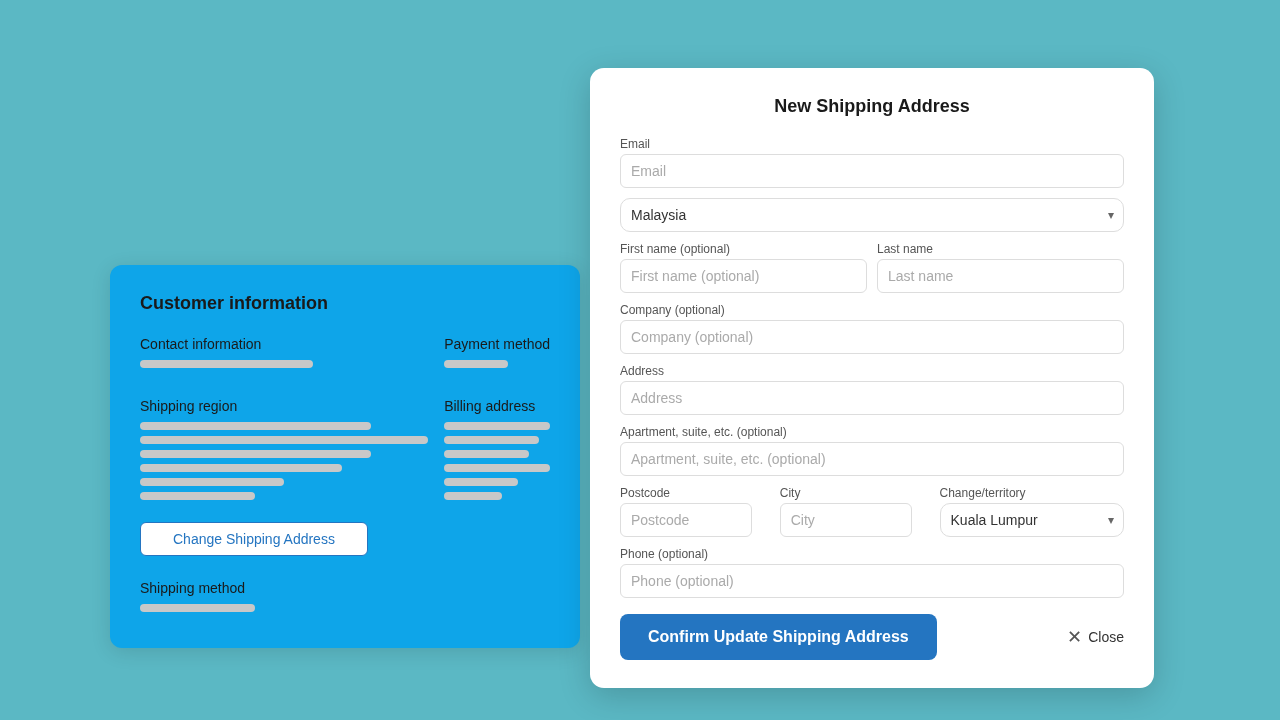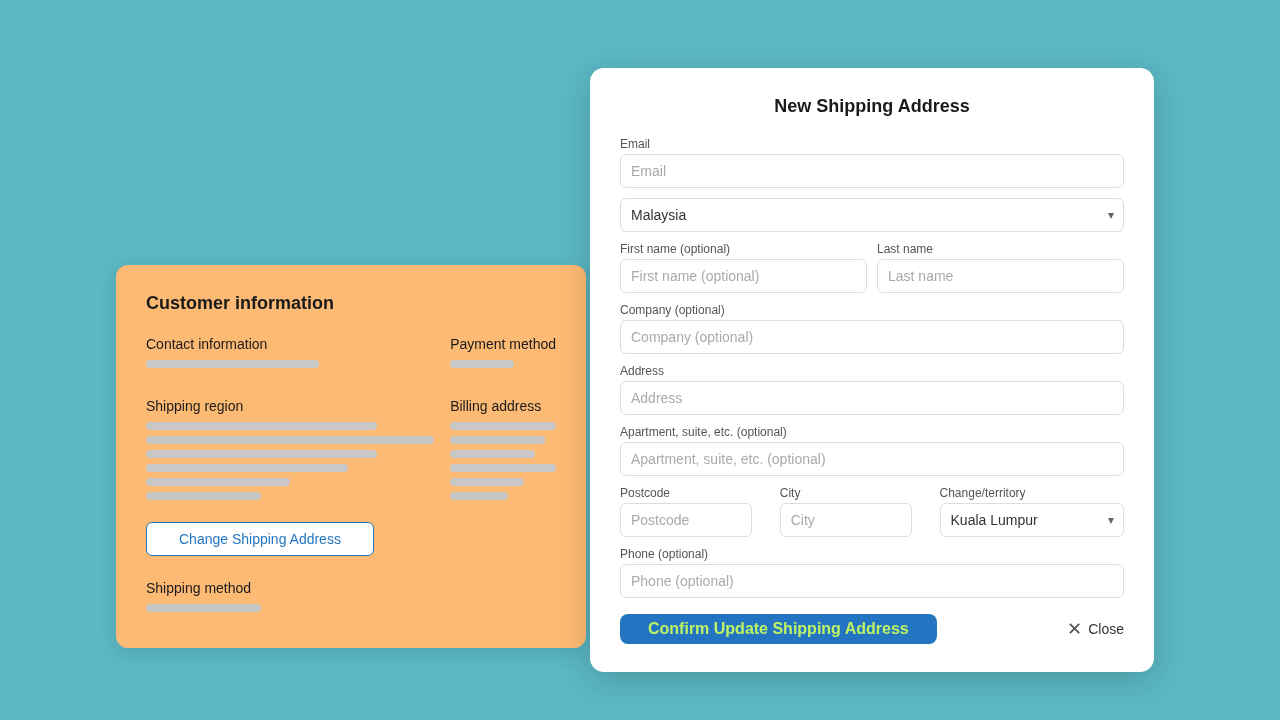--- a/index.html
+++ b/index.html
@@ -8,24 +8,24 @@
       height: 720px;
       background-color: #5bb8c4;
       font-family: -apple-system, BlinkMacSystemFont, 'Segoe UI', sans-serif;
       overflow: hidden;
       position: relative;
     }
 
     
     .customer-card {
       position: absolute;
-      left: 116px;
+      left: 110px;
       top: 265px;
       width: 470px;
-      background: #fdba74;
+      background: #0ea5e9;
       border-radius: 12px;
       padding: 28px 30px 30px;
       box-shadow: 0 4px 20px rgba(0,0,0,0.12);
     }
     .customer-card-title {
       font-size: 18px;
       font-weight: 600;
       color: #1a1a1a;
       margin-bottom: 22px;
     }
@@ -124,20 +124,21 @@
       font-size: 14px;
       color: #333;
       background: #fff;
       outline: none;
     }
     .form-field input::placeholder {
       color: #aaa;
     }
     .form-field select {
       appearance: none;
+      border-radius: 10px;
       -webkit-appearance: none;
     }
     .select-wrapper {
       position: relative;
     }
     .select-wrapper .chevron {
       position: absolute;
       right: 10px;
       top: 50%;
       transform: translateY(-50%);
@@ -162,23 +163,23 @@
       margin-bottom: 0;
     }
 
     .modal-footer {
       display: flex;
       align-items: center;
       justify-content: space-between;
       margin-top: 16px;
     }
     .confirm-btn {
-      padding: 6px 28px;
+      padding: 14px 28px;
       background: #2475c1;
-      color: #bef264;
+      color: #ffffff;
       border: none;
       border-radius: 8px;
       font-size: 16px;
       font-weight: 600;
       cursor: pointer;
     }
     .close-group {
       display: flex;
       align-items: center;
       gap: 6px;

